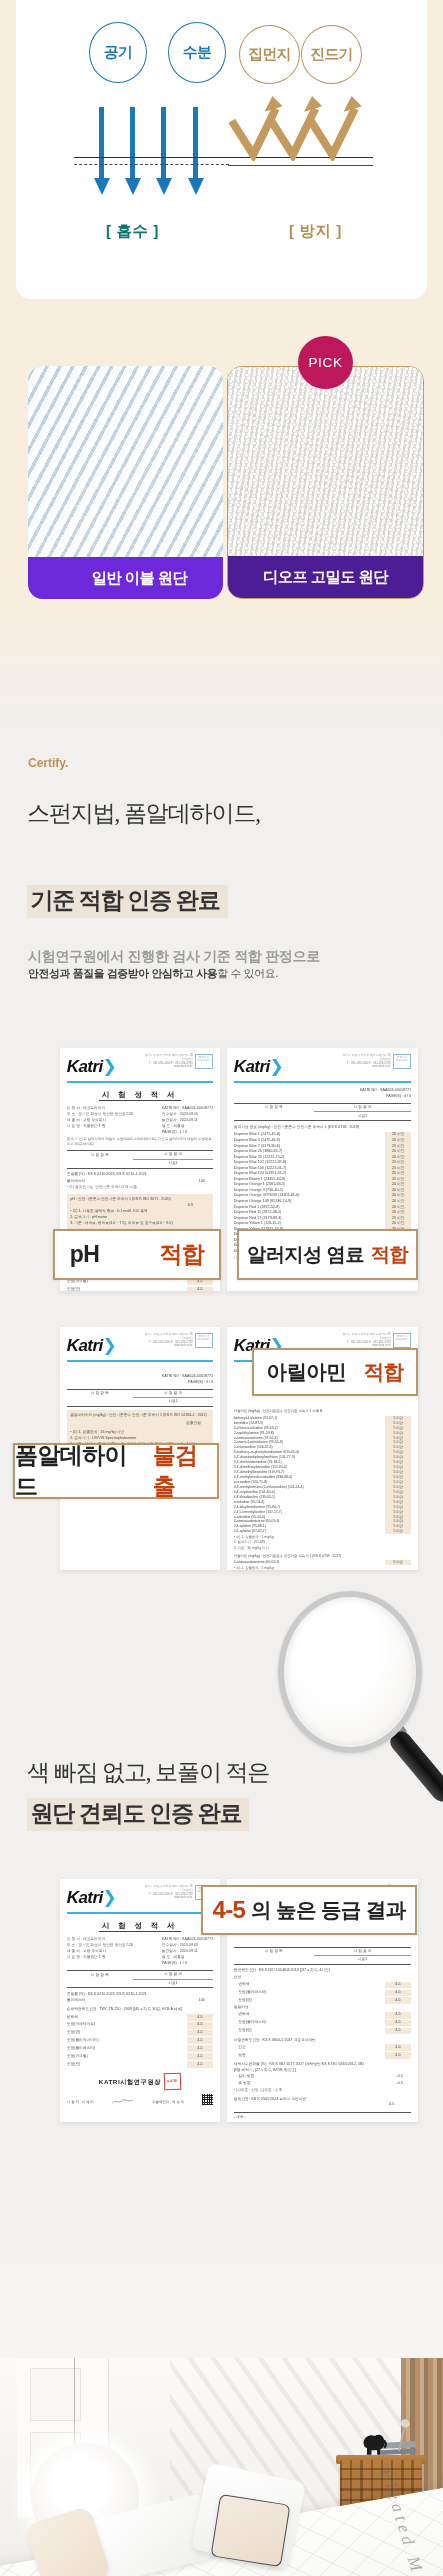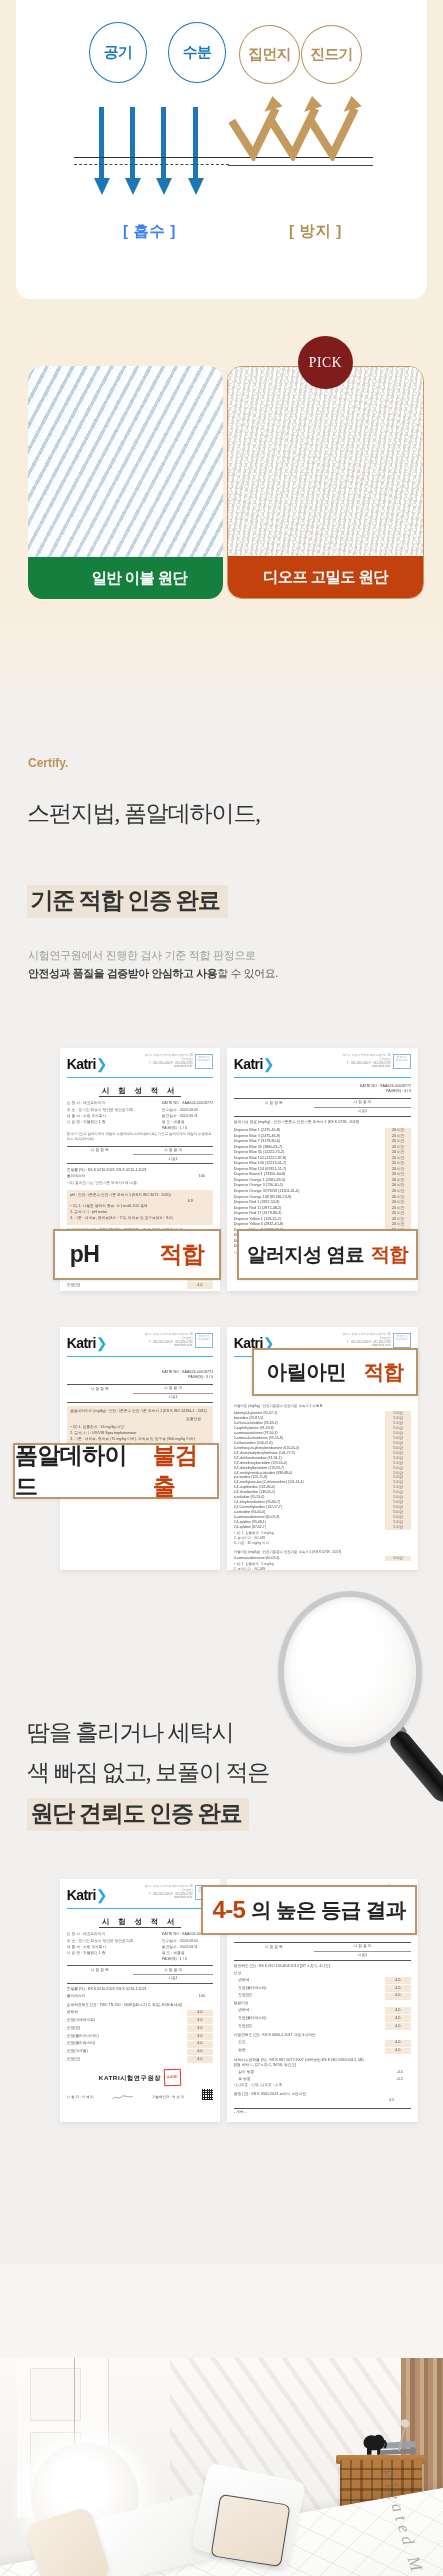--- a/index.html
+++ b/index.html
@@ -27,34 +27,34 @@
        repeating-linear-gradient(28deg, rgba(255,255,255,.0) 0 5.1px, rgba(150,180,205,.35) 5.1px 6.8px),
        linear-gradient(135deg,#cfe3f0,#e8f1f6 55%,#d8e7f0);}
   .fab-right-tex{position:absolute;inset:0;
      background:
        radial-gradient(circle at 30% 30%, rgba(255,255,255,.9) 0 1.1px, rgba(205,202,196,.5) 1.7px 2.3px, transparent 2.8px),
        repeating-linear-gradient(100deg, rgba(255,255,255,.9) 0 2.8px, rgba(210,207,200,.6) 2.8px 5.1px),
        repeating-linear-gradient(10deg, rgba(255,255,255,.7) 0 3.4px, rgba(222,219,212,.5) 3.4px 6.2px),
        linear-gradient(160deg,#fafaf8,#e9e7e2 60%,#f6f5f2);background-size:8px 6.2px,auto,auto,auto;}
   .fabfoot{position:absolute;left:0;right:0;bottom:0;height:42px;display:flex;align-items:center;justify-content:center;
            color:#fff;font-size:15.3px;font-weight:700;letter-spacing:-0.6px;}
-  .pick{left:298px;top:336px;width:55px;height:53px;background:#7f1d1d;border-radius:50%;display:flex;align-items:center;justify-content:center;
-        color:#fff;font-family:Liberation Serif, serif;font-size:13.6px;letter-spacing:0.6px;z-index:5;}
+  .pick{left:298px;top:336px;width:55px;height:53px;background:#be185d;border-radius:50%;display:flex;align-items:center;justify-content:center;
+        color:#fff;font-family:Liberation Sans, sans-serif;font-size:13.6px;letter-spacing:0.6px;z-index:5;}
   
   .eyebrow{left:28px;top:756px;font-size:12px;font-weight:800;color:#bc9256;letter-spacing:0;}
   .h-serif{left:27px;font-family:"Liberation Serif","DejaVu Serif",serif;font-size:23px;color:#333;letter-spacing:-1.1px;white-space:nowrap;}
   .hl{background:#ece5d7;padding:3.4px 8px 4.5px 3.4px;font-weight:700;}
-  .desc1{left:28px;font-size:11px;color:#9b9b9b;letter-spacing:-0.3px;}
+  .desc1{left:28px;font-size:14px;color:#9b9b9b;letter-spacing:-0.3px;font-weight:bold;}
   .desc2{left:28px;font-size:10.8px;color:#555;letter-spacing:-0.3px;}
   .desc2 b{color:#3d3d3d;}
   
   .cert{background:#fff;box-shadow:0 1.7px 5.1px rgba(0,0,0,.08);padding:5.7px 6.8px;box-sizing:border-box;
         font-size:3.7px;color:#4a4a4a;overflow:hidden;line-height:1.5;}
   .khead{display:flex;justify-content:space-between;align-items:flex-start;}
-  .klogo{font-size:14px;font-weight:800;color:#111;letter-spacing:-0.6px;}
+  .klogo{font-size:17px;font-weight:800;color:#111;letter-spacing:-0.6px;font-style:italic;}
   .klogo span{color:#2aa9e0;font-weight:800;}
   .kaddr{text-align:right;font-size:2.8px;color:#8a8a8a;line-height:1.4;}
   .kstamp{border:0.6px solid #8ab6d8;color:#6f93b5;font-size:2.6px;padding:1.1px 1.7px;margin-left:2.3px;line-height:1.3;text-align:center;}
   .krule{height:1.1px;background:#3bb4e5;margin-top:2.3px;}
   .ktitle{text-align:center;font-size:7.4px;font-weight:700;letter-spacing:3.4px;color:#222;margin:6.8px 0 4.5px;}
   .ktitle span{border-bottom:0.6px solid #444;padding:0 3.4px 1.1px;margin-top:12px;}
   .fields{display:flex;justify-content:space-between;margin-top:1.1px;}
   .fcol{line-height:1.65;color:#555;}
   .thead{border-top:0.9px solid #555;border-bottom:0.9px solid #555;margin-top:3.4px;display:flex;}
   .thead .c1{width:45%;text-align:center;padding:1.7px 0;}
@@ -175,31 +175,31 @@
         <path d="M78,44 L116,104 L156,22"></path>
         <path d="M148,44 L186,104 L226,22"></path>
       </g>
       <g fill="#c49a5e">
         <polygon points="86,22 66,28 80,0 98,18"></polygon>
         <polygon points="156,22 136,28 150,0 168,18"></polygon>
         <polygon points="226,22 206,28 220,0 238,18"></polygon>
       </g>
     </svg>
 
-    <div class="abs dlabel" style="left:91px;top:236px;color:#3b82f6;">[ 흡수 ]</div>
+    <div class="abs dlabel" style="left:74px;top:236px;color:#0f766e;">[ 흡수 ]</div>
     <div class="abs dlabel" style="left:257px;top:236px;color:#b5914f;">[ 방지 ]</div>
   </div>
 
   <div class="abs fabcard" style="left:28px;width:195px;">
     <div class="fab-left-tex"></div>
-    <div class="fabfoot" style="background:#15803d;padding-left:28px;">일반 이불 원단</div>
+    <div class="fabfoot" style="background:#6d28d9;padding-left:28px;">일반 이불 원단</div>
   </div>
   <div class="abs fabcard" style="left:227px;width:197px;border:1.7px solid #bf9a62;box-sizing:border-box;">
     <div class="fab-right-tex"></div>
-    <div class="fabfoot" style="background:#c2410c;">디오프 고밀도 원단</div>
+    <div class="fabfoot" style="background:#4c1d95;">디오프 고밀도 원단</div>
   </div>
   <div class="abs pick">PICK</div>
 
   <div class="abs eyebrow">Certify.</div>
   <div class="abs h-serif" style="top:798px;">스펀지법, 폼알데하이드,</div>
   <div class="abs h-serif" style="top:885px;">
     <span class="hl">기준 적합 인증 완료</span>
   </div>
   <div class="abs desc1" style="top:948px;">시험연구원에서 진행한 검사 기준 적합 판정으로</div>
   <div class="abs desc2" style="top:967px;">
@@ -667,21 +667,20 @@
   </div>
   <div class="abs lblbox" style="left:13px;top:1443px;width:206px;height:56px;gap:9px;font-size:23px;">
     <span>폼알데하이드</span>
     <span class="red">불검출</span>
   </div>
 
   <div class="abs lens"></div>
   <div class="abs ferrule"></div>
   <div class="abs handle"></div>
 
-  <div class="abs h-serif" style="top:1717px;">땀을 흘리거나 세탁시</div>
   <div class="abs h-serif" style="top:1757px;text-align:right;">색 빠짐 없고, 보풀이 적은</div>
   <div class="abs h-serif" style="top:1798px;">
     <span class="hl">원단 견뢰도 인증 완료</span>
   </div>
 
   <div class="abs cert" style="left:60px;top:1879px;width:160px;height:243px;">
     <div class="khead">
       <div class="klogo"><span2>Katri</span2><span>❯</span></div>
       <div style="display:flex;">
         <div class="kaddr">

